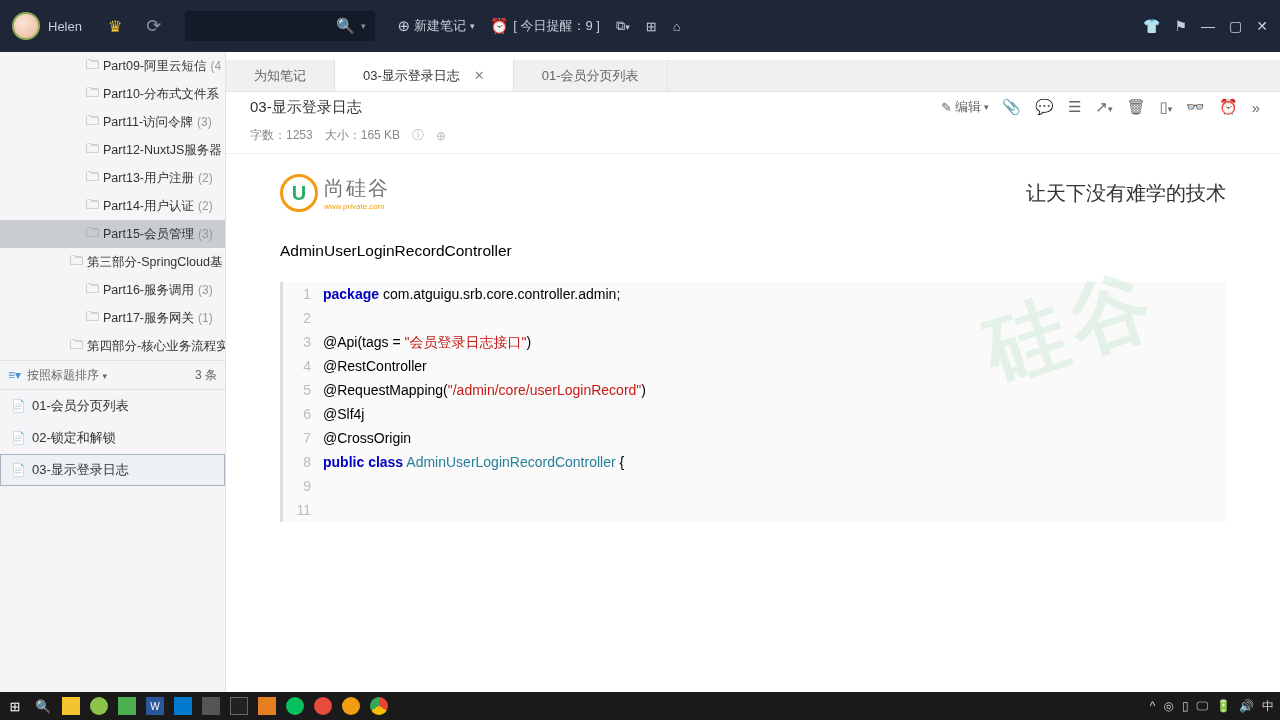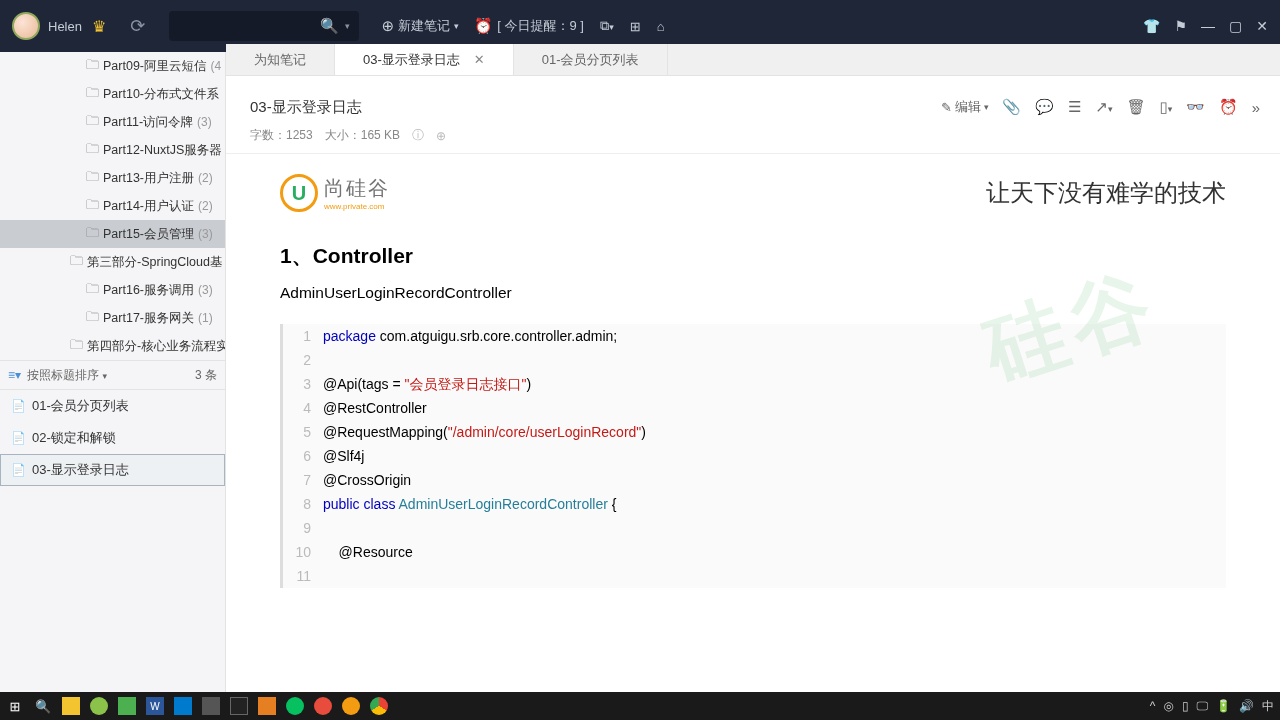--- a/index.html
+++ b/index.html
@@ -1,21 +1,21 @@
 <!DOCTYPE html>
 <html><head>
 <meta charset="utf-8">
 <style>
 * { margin:0; padding:0; box-sizing:border-box; font-family:"Microsoft YaHei",Arial,sans-serif; }
 body { width:1280px; height:720px; overflow:hidden; background:#fff; position:relative; }
 
 
 .titlebar { height:52px; background:#1e2638; display:flex; align-items:center; padding:0 12px; color:#c5ccd6; font-size:13px; }
 .avatar { width:28px; height:28px; border-radius:50%; background:radial-gradient(circle at 35% 35%,#fce4d6,#e8b896); border:2px solid #8fa85c; margin-right:8px; }
-.username { margin-right:10px; }
+.username { margin-right:26px; }
 .crown { color:#f4c430; font-size:16px; margin-right:24px; }
 .sync { font-size:18px; margin-right:24px; color:#8892a0; }
 .searchbox { flex:0 0 190px; height:30px; background:#141a28; border-radius:4px; display:flex; align-items:center; justify-content:flex-end; padding:0 10px; color:#8892a0; }
 .searchbox .mag { font-size:15px; }
 .searchbox .dd { font-size:9px; margin-left:6px; }
 .topbtns { display:flex; align-items:center; gap:16px; margin-left:22px; color:#c5ccd6; font-size:13px; }
 .topbtn { display:flex; align-items:center; gap:4px; cursor:pointer; }
 .topbtn .ic { font-size:15px; }
 .spacer { flex:1; }
 .wincontrols { display:flex; align-items:center; gap:14px; font-size:14px; color:#c5ccd6; }
@@ -31,51 +31,51 @@
 .treeitem .cnt { color:#999; margin-left:4px; font-size:12px; }
 .sortbar { height:30px; border-top:1px solid #e3e3e3; border-bottom:1px solid #e3e3e3; display:flex; align-items:center; padding:0 8px; font-size:12px; color:#666; }
 .sortbar .sic { color:#4a90d9; margin-right:6px; }
 .sortbar .sortlbl { flex:1; }
 .notelist { flex:1; }
 .nitem { height:32px; display:flex; align-items:center; padding-left:10px; font-size:13px; color:#333; cursor:pointer; border:1px solid transparent; }
 .nitem.sel { border:1px solid #a8b4c0; background:#eef1f4; }
 .nitem .nic { margin-right:6px; color:#999; font-size:12px; }
 
 
-.tabbar { position:absolute; left:226px; top:44px; right:0; height:32px; background:#f0f0f0; display:flex; border-bottom:1px solid #e3e3e3; }
+.tabbar { position:absolute; left:226px; top:60px; right:0; height:32px; background:#f0f0f0; display:flex; border-bottom:1px solid #e3e3e3; }
 .tab { padding:0 28px; display:flex; align-items:center; font-size:13px; color:#666; border-right:1px solid #e3e3e3; cursor:pointer; gap:14px; }
 .tab.active { background:#fff; color:#333; }
 .tab .close { font-size:13px; color:#888; }
 
 
 .chead { position:absolute; left:226px; top:84px; right:0; height:70px; padding:14px 24px 8px 24px; border-bottom:1px solid #eee; }
 .chead .ntitle { font-size:15px; color:#333; margin-bottom:10px; }
 .chead .meta { font-size:12px; color:#888; display:flex; gap:12px; align-items:center; }
 .chead .tools { position:absolute; right:20px; top:14px; display:flex; align-items:center; gap:14px; color:#666; font-size:15px; }
 .chead .tools .editbtn { display:flex; align-items:center; gap:3px; font-size:13px; cursor:pointer; }
 .chead .tools span { cursor:pointer; }
 
 
 .article { position:absolute; left:226px; top:154px; right:0; bottom:28px; overflow:auto; padding:20px 54px; }
 .brand { display:flex; justify-content:space-between; align-items:center; margin-bottom:30px; }
 .logo { display:flex; align-items:center; gap:6px; }
 .logo .ucircle { width:38px; height:38px; border-radius:50%; border:3px solid #f39c12; display:flex; align-items:center; justify-content:center; color:#27ae60; font-size:20px; font-weight:bold; }
 .logo .ltxt { display:flex; flex-direction:column; }
 .logo .zh { font-size:20px; color:#737373; font-weight:500; letter-spacing:2px; }
 .logo .en { font-size:8px; color:#f39c12; }
-.slogan { font-size:24px; color:#333; }
+.slogan { font-size:20px; color:#333; }
 .h1 { font-size:26px; font-weight:bold; margin:18px 0; }
 .h2 { font-size:21px; font-weight:bold; margin:18px 0 14px; }
 .p { font-size:15.5px; margin:10px 0 22px; }
 .watermark { position:absolute; right:120px; top:120px; font-size:80px; color:rgba(120,200,140,.18); transform:rotate(-18deg); font-weight:bold; pointer-events:none; letter-spacing:8px; }
 .codebox { border-left:3px solid #ddd; background:#fafafa; font-family:Consolas,monospace; font-size:14px; }
 .cline { display:flex; }
 .gut { width:40px; text-align:right; padding-right:12px; color:#bbb; user-select:none; line-height:24px; }
 .src { line-height:24px; white-space:pre; }
-.kw { color:#0000c0; font-weight:normal; }
+.kw { color:#0000c0; font-weight:bold; }
 .str { color:#c41a16; }
 .cls { color:#267f99; }
 
 
 .taskbar { position:absolute; left:0; right:0; bottom:0; height:28px; background:#1a1a1a; display:flex; align-items:center; padding:0 6px; gap:10px; }
 .tb { width:18px; height:18px; display:flex; align-items:center; justify-content:center; font-size:13px; cursor:pointer; }
 .taskbar .tbspacer { flex:1; }
 .tray { display:flex; align-items:center; gap:8px; color:#ccc; font-size:12px; }
 </style>
 </head>
@@ -233,21 +233,20 @@
   <div class="brand">
     <div class="logo">
       <div class="ucircle">U</div>
       <div class="ltxt">
         <span class="zh">尚硅谷</span>
         <span class="en">www.private.com</span>
       </div>
     </div>
     <div class="slogan">让天下没有难学的技术</div>
   </div>
-  <div class="h2">1、Controller</div>
   <div class="p">AdminUserLoginRecordController</div>
   <div class="codebox" id="codebox">
       <div class="cline">
         <div class="gut">1</div>
         <div class="src"><span class="kw">package</span> com.atguigu.srb.core.controller.admin;</div>
       </div>
       <div class="cline">
         <div class="gut">2</div>
         <div class="src"></div>
       </div>
@@ -271,24 +270,20 @@
         <div class="gut">7</div>
         <div class="src">@CrossOrigin</div>
       </div>
       <div class="cline">
         <div class="gut">8</div>
         <div class="src"><span class="kw">public</span> <span class="kw">class</span> <span class="cls">AdminUserLoginRecordController</span> {</div>
       </div>
       <div class="cline">
         <div class="gut">9</div>
         <div class="src"></div>
-      </div>
-      <div class="cline">
-        <div class="gut">10</div>
-        <div class="src">    @Resource</div>
       </div>
       <div class="cline">
         <div class="gut">11</div>
       </div>
     </div>
 </div>
 
 <div class="taskbar">
   <div class="tb" style="color:#fff">⊞</div>
   <div class="tb" style="color:#fff">🔍</div>

